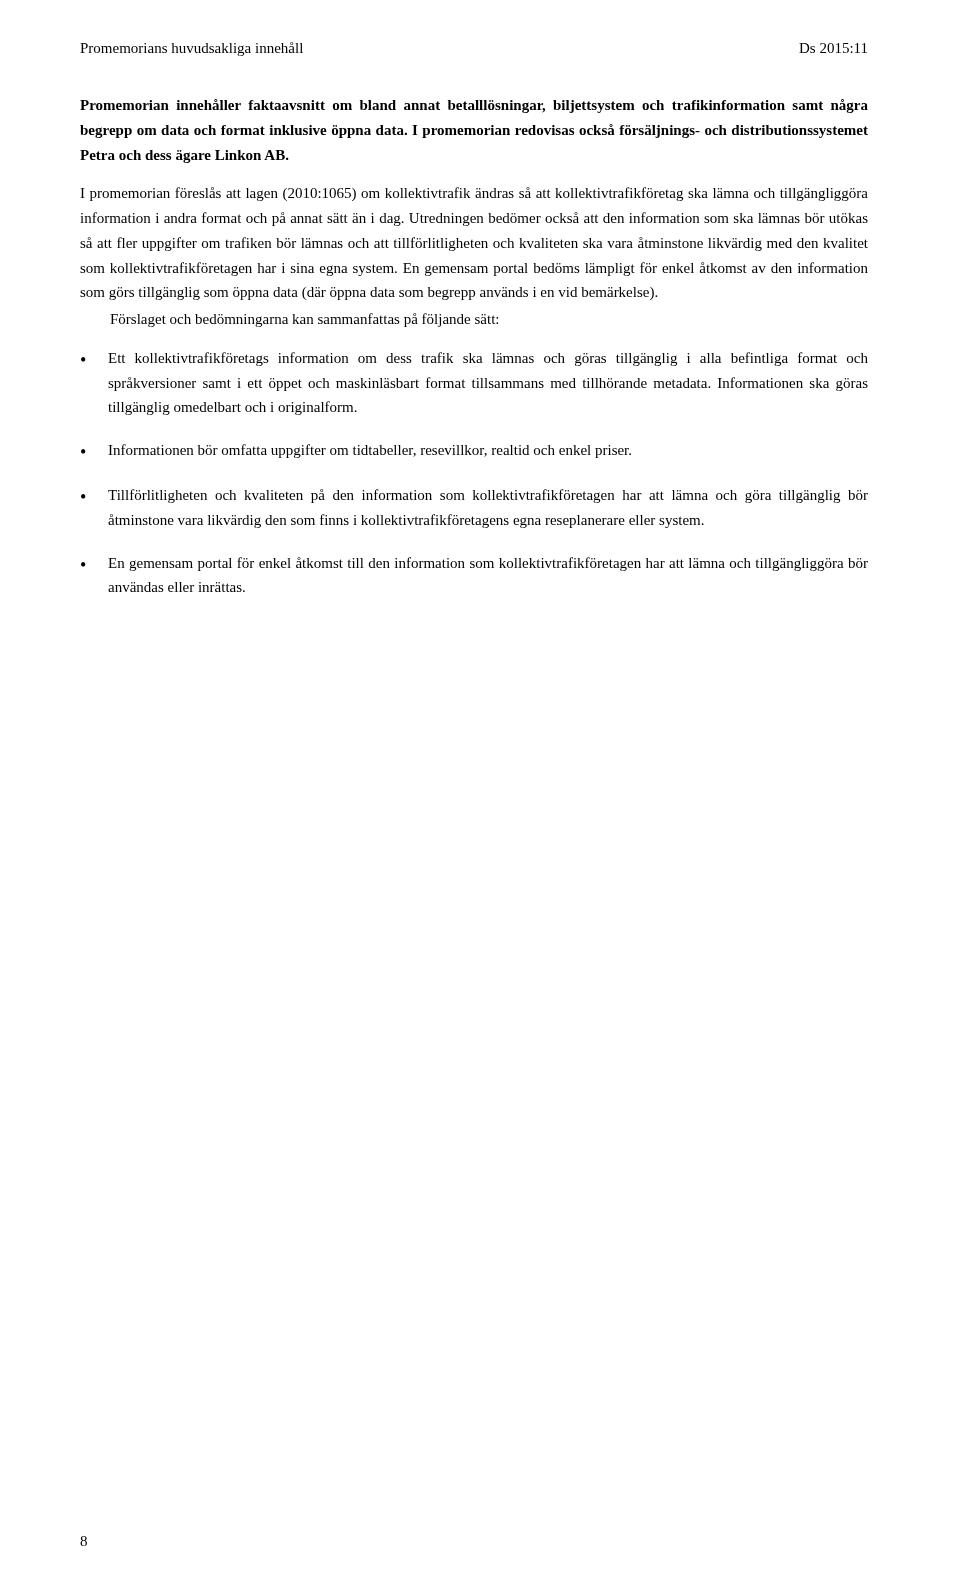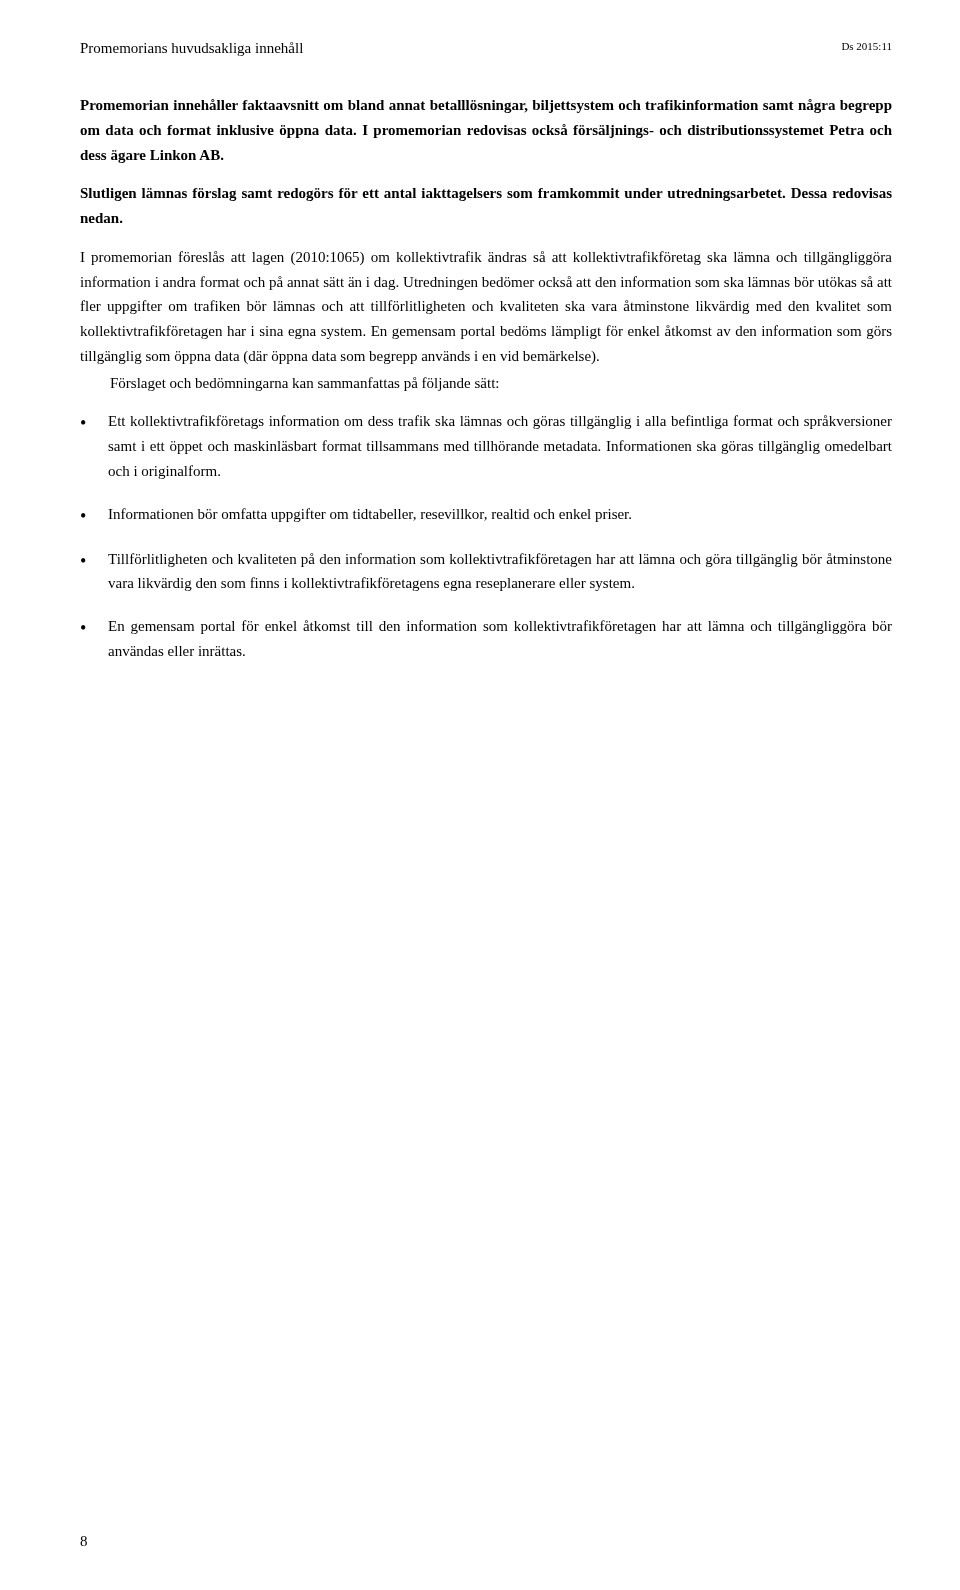--- a/index.html
+++ b/index.html
@@ -13,40 +13,40 @@
       font-family: "Palatino Linotype", Palatino, "Book Antiqua", Georgia, serif;
       font-size: 15px;
       color: #000000;
       width: 960px;
       min-height: 1590px;
     }
 
     .page {
       width: 960px;
       min-height: 1590px;
-      padding: 40px 68px 60px 80px;
+      padding: 40px 92px 60px 80px;
       position: relative;
     }
 
     .header {
       display: flex;
       justify-content: space-between;
       align-items: flex-start;
       margin-bottom: 36px;
       border-bottom: none;
     }
 
     .header-title {
       font-size: 15px;
       font-weight: normal;
       color: #000;
     }
 
     .header-ref {
-      font-size: 11px;
+      font-size: 15px;
       font-weight: normal;
       color: #000;
     }
 
     .main-content {
       line-height: 1.6;
     }
 
     .intro-paragraph {
       text-align: justify;
@@ -116,21 +116,20 @@
 
   <div class="header">
     <span class="header-title">Promemorians huvudsakliga innehåll</span>
     <span class="header-ref">Ds 2015:11</span>
   </div>
 
   <div class="main-content">
 
     <p class="intro-paragraph">Promemorian innehåller faktaavsnitt om bland annat betall­lösningar, biljettsystem och trafikinformation samt några begrepp om data och format inklusive öppna data. I promemorian redovisas också försäljnings- och distributionssystemet Petra och dess ägare Linkon AB.</p>
 
-    <p class="intro-paragraph">Slutligen lämnas förslag samt redogörs för ett antal iakttagelsers som framkommit under utredningsarbetet. Dessa redovisas nedan.</p>
 
 
     <p class="body-paragraph">I promemorian föreslås att lagen (2010:1065) om kollektivtrafik ändras så att kollektivtrafikföretag ska lämna och tillgängliggöra information i andra format och på annat sätt än i dag. Utredningen bedömer också att den information som ska lämnas bör utökas så att fler uppgifter om trafiken bör lämnas och att tillförlitligheten och kvaliteten ska vara åtminstone likvärdig med den kvalitet som kollektivtrafikföretagen har i sina egna system. En gemensam portal bedöms lämpligt för enkel åtkomst av den information som görs tillgänglig som öppna data (där öppna data som begrepp används i en vid bemärkelse).</p>
 
     <p class="body-paragraph-indent">Förslaget och bedömningarna kan sammanfattas på följande sätt:</p>
 
     <ul class="bullet-list">
       <li>
         <span class="bullet-dot">•</span>
         <span class="bullet-text">Ett kollektivtrafikföretags information om dess trafik ska lämnas och göras tillgänglig i alla befintliga format och språkversioner samt i ett öppet och maskinläsbart format tillsammans med tillhörande metadata. Informationen ska göras tillgänglig omedelbart och i originalform.</span>

